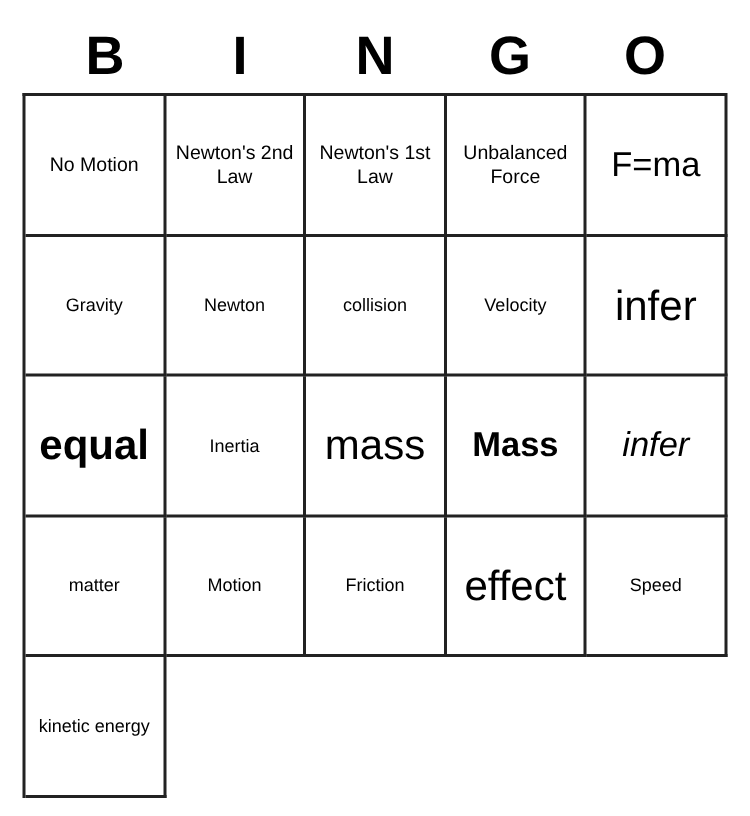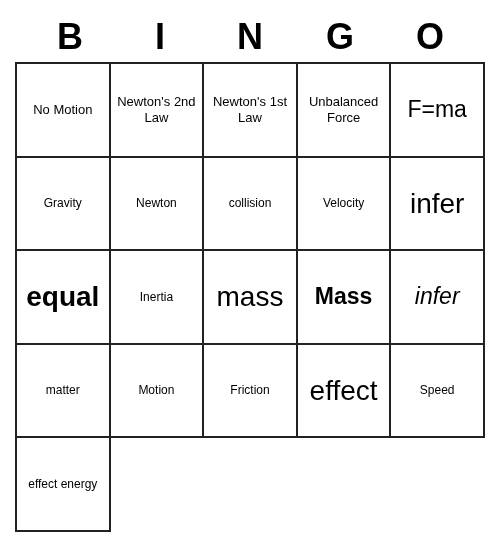--- a/index.html
+++ b/index.html
@@ -154,16 +154,16 @@
       <div class="bingo-cell">
         <span class="size-medium">Friction</span>
       </div>
       <div class="bingo-cell">
         <span class="size-large">effect</span>
       </div>
       <div class="bingo-cell">
         <span class="size-medium">Speed</span>
       </div>
       <div class="bingo-cell">
-        <span class="size-medium">effect energy</span>
+        <span class="size-medium">kinetic energy</span>
       </div>
     </div>
 </div>
 
 </body></html>

